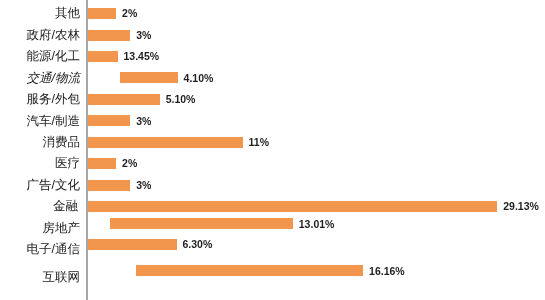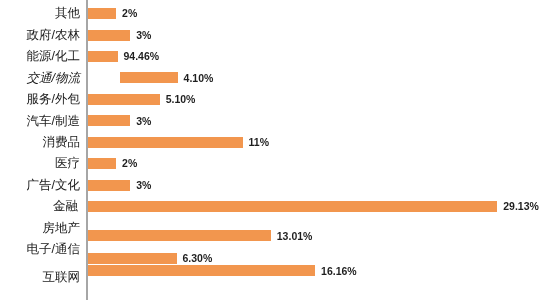--- a/index.html
+++ b/index.html
@@ -89,21 +89,21 @@
           <div class="cat-label" style="left: 2px; right: auto; top: 0px; height: 21.43px; display: flex; align-items: center; justify-content: flex-end;">政府/农林</div>
           <div class="bar-wrap" style="top: 5.215px;">
             <div class="bar" style="width: 42.15px; background: rgb(242, 150, 78);"></div>
             <div class="bar-value">3%</div>
           </div>
         </div>
         <div class="row" style="top: 45.86px;">
           <div class="cat-label" style="left: 2px; right: auto; top: 0px; height: 21.43px; display: flex; align-items: center; justify-content: flex-end;">能源/化工</div>
           <div class="bar-wrap" style="top: 5.215px;">
             <div class="bar" style="width: 29.505px; background: rgb(242, 150, 78);"></div>
-            <div class="bar-value">94.46%</div>
+            <div class="bar-value">13.45%</div>
           </div>
         </div>
         <div class="row" style="top: 67.29px;">
           <div class="cat-label" style="left: 2px; right: auto; top: 0px; height: 21.43px; display: flex; align-items: center; justify-content: flex-end; font-style: italic;">交通/物流</div>
           <div class="bar-wrap" style="top: 5.215px; margin-left: 32px;">
             <div class="bar" style="width: 57.605px; background: rgb(242, 150, 78);"></div>
             <div class="bar-value">4.10%</div>
           </div>
         </div>
         <div class="row" style="top: 88.72px;">
@@ -143,34 +143,34 @@
         </div>
         <div class="row" style="top: 195.87px;">
           <div class="cat-label" style="left: 0; right: auto; top: 0px; height: 21.43px; display: flex; align-items: center; justify-content: flex-end;">金融</div>
           <div class="bar-wrap" style="top: 5.215px;">
             <div class="bar" style="width: 409.276px; background: rgb(242, 150, 78);"></div>
             <div class="bar-value">29.13%</div>
           </div>
         </div>
         <div class="row" style="top: 217.3px;">
           <div class="cat-label" style="left: 2px; right: auto; top: 0px; height: 21.43px; display: flex; align-items: center; justify-content: flex-end;">房地产</div>
-          <div class="bar-wrap" style="top: 13px;">
+          <div class="bar-wrap" style="top: 1px; padding-left: 22px;">
             <div class="bar" style="width: 182.791px; background: rgb(242, 150, 78);"></div>
             <div class="bar-value">13.01%</div>
           </div>
         </div>
         <div class="row" style="top: 238.73px;">
           <div class="cat-label" style="left: 2px; right: auto; top: 0px; height: 21.43px; display: flex; align-items: center; justify-content: flex-end;">电子/通信</div>
-          <div class="bar-wrap" style="top: 0; margin-top: 14px;">
+          <div class="bar-wrap" style="top: 0;">
             <div class="bar" style="width: 88.515px; background: rgb(242, 150, 78);"></div>
             <div class="bar-value">6.30%</div>
           </div>
         </div>
         <div class="row" style="top: 260.16px;">
           <div class="cat-label" style="left: 2px; right: auto; top: 0px; height: 21.43px; display: flex; align-items: center; justify-content: flex-end; margin-top: 6px;">互联网</div>
-          <div class="bar-wrap" style="top: 5.215px;">
+          <div class="bar-wrap" style="top: 5.215px; padding-left: 48px;">
             <div class="bar" style="width: 227.048px; background: rgb(242, 150, 78);"></div>
             <div class="bar-value">16.16%</div>
           </div>
         </div>
       </div>
   </div>
 </div>
 
 </body></html>

